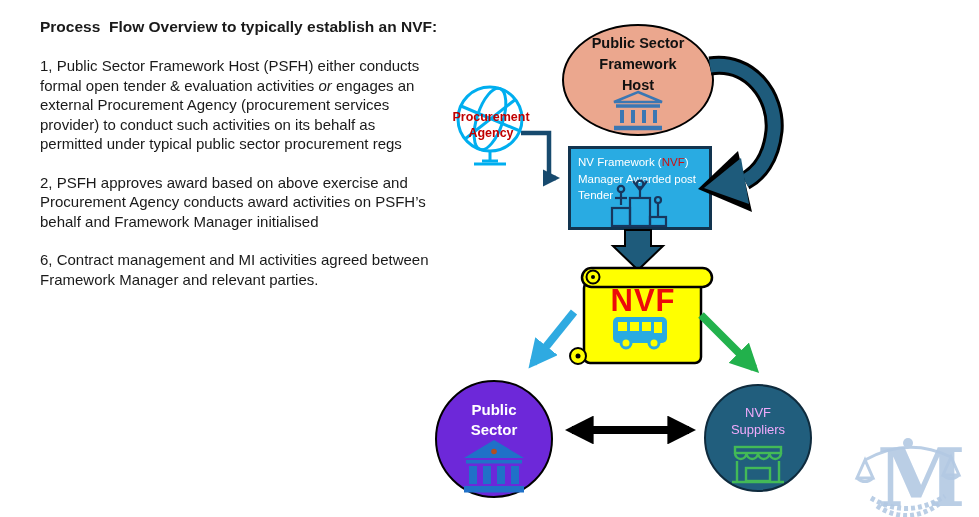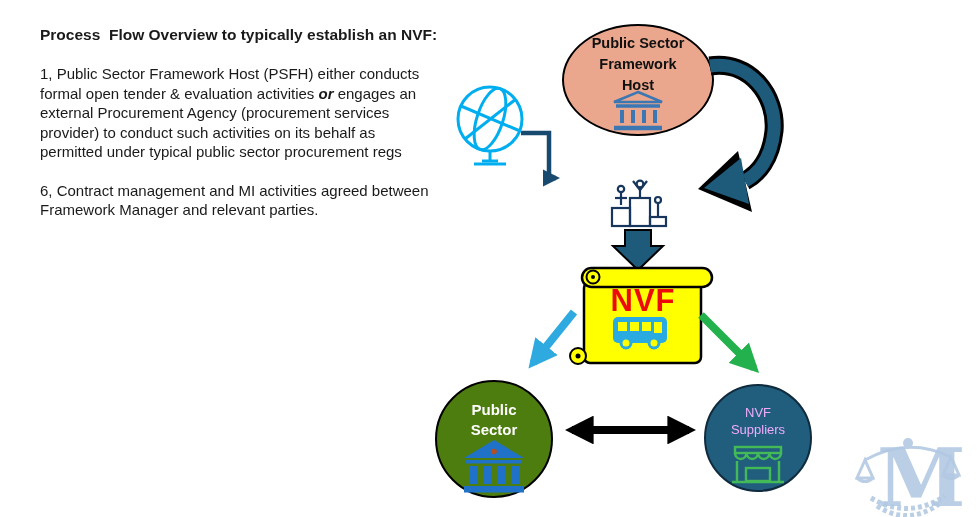--- a/index.html
+++ b/index.html
@@ -1,66 +1,71 @@
 <!DOCTYPE html>
 <html><head>
 <meta charset="utf-8">
 <style>
   html,body{margin:0;padding:0;background:#fff;}
   #canvas{
     position:relative;width:979px;height:517px;background:#ffffff;overflow:hidden;
     font-family:"Liberation Sans", sans-serif;color:#1a1a1a;
   }
   
-  .textcol{position:absolute;left:40px;top:25px;width:398px;font-size:15px;line-height:19.5px;}
+  .textcol{position:absolute;left:40px;top:17px;width:398px;font-size:15px;line-height:19.5px;}
   .textcol h1{font-size:15.5px;line-height:20px;margin:0 0 19px 0;font-weight:bold;white-space:pre-wrap;}
   .textcol p{margin:0 0 19px 0;white-space:normal;}
   .textcol p:last-child{margin-bottom:11px;}
-  .bold-italic{font-weight:bold;font-style:italic;}
+  .bold-italic{font-weight:normal;font-style:italic;}
   
   .shape{position:absolute;box-sizing:border-box;}
   .host-ellipse{left:562px;top:24px;width:152px;height:112px;border-radius:50%;
     background:#EBA78E;border:2.5px solid #000;text-align:center;}
   .host-ellipse .lbl{margin:7px auto 0 auto;width:112px;font-weight:bold;font-size:14.5px;line-height:21px;color:#111;}
   .agency-label{left:443px;top:109px;width:96px;text-align:center;font-weight:bold;
     font-size:12.5px;line-height:16px;color:#C00000;z-index:12;}
   .manager-box{left:568px;top:146px;width:144px;height:84px;background:#29ABE2;
     border:3px solid #12344F;color:#fff;font-size:11.5px;line-height:16.5px;padding:5px 7px;}
   .manager-box .hl{color:#CC1111;}
   .nvf-label{left:584px;top:283px;width:118px;text-align:center;font-weight:bold;
     font-size:31px;color:#ED0A0A;z-index:12;letter-spacing:1px;}
   .ps-circle{left:435px;top:380px;width:118px;height:118px;border-radius:50%;
-    background:#4d7c0f;border:2.5px solid #000;text-align:center;}
+    background:#6d28d9;border:2.5px solid #000;text-align:center;}
   .ps-circle .lbl{margin:18px auto 0 auto;width:80px;font-weight:bold;font-size:15px;line-height:20px;color:#fff;}
   .sup-circle{left:704px;top:384px;width:108px;height:108px;border-radius:50%;
     background:#215E7D;border:2px solid #0F2B3D;text-align:center;}
   .sup-circle .lbl{margin:18px auto 0 auto;width:80px;font-size:13px;line-height:17px;color:#f0abfc;}
   
   .overlay{position:absolute;left:0;top:0;width:979px;height:517px;z-index:5;pointer-events:none;}
   
   .watermark{position:absolute;left:853px;top:420px;width:126px;height:97px;overflow:hidden;z-index:1;}
   .watermark .mletter{position:absolute;left:24px;top:18px;font-family:"DejaVu Serif", serif;
     font-weight:bold;font-size:80px;color:#B3C9E3;opacity:0.9;line-height:1;}
 </style>
 </head>
 <body>
 
 <div id="canvas">
 
   <div class="textcol">
     <h1>Process  Flow Overview to typically establish an NVF:</h1>
     <p><span>1, Public Sector Framework Host (PSFH) either conducts formal open tender &amp; evaluation activities </span><span class="bold-italic">or</span><span> engages an external Procurement Agency (procurement services provider) to conduct such activities on its behalf as permitted under typical public sector procurement regs</span></p>
+    <p>2, PSFH approves award based on above exercise and Procurement Agency conducts award activities on PSFH’s behalf and Framework Manager initialised</p>
     <p>6, Contract management and MI activities agreed between Framework Manager and relevant parties.</p>
   </div>
 
   <div class="shape host-ellipse">
     <div class="lbl">Public Sector Framework Host</div>
   </div>
 
-
+  <div class="shape agency-label">Procurement Agency</div>
+
+  <div class="shape manager-box">
+    <span><span>NV Framework (</span><span class="hl">NVF</span><span>) Manager Awarded post Tender</span></span>
+  </div>
 
   <div class="shape nvf-label">NVF</div>
 
   <div class="shape ps-circle">
     <div class="lbl">Public Sector</div>
   </div>
 
   <div class="shape sup-circle">
     <div class="lbl">NVF Suppliers</div>
   </div>

